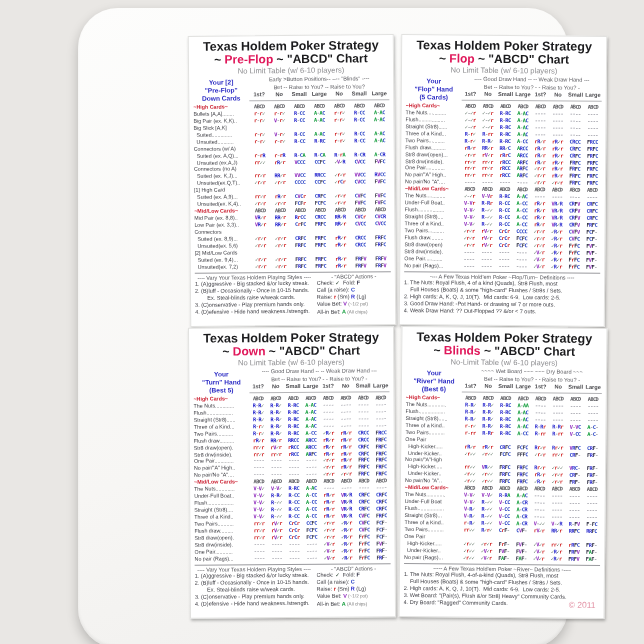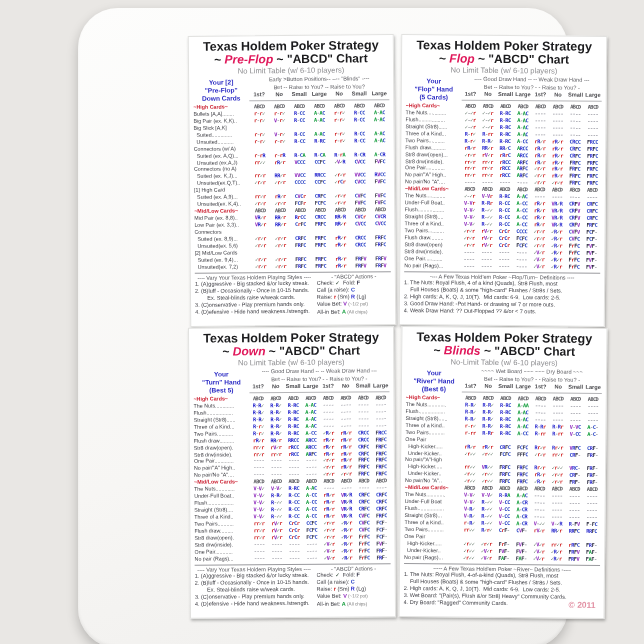--- a/index.html
+++ b/index.html
@@ -8,21 +8,21 @@
        background:linear-gradient(160deg,#fdfdfc 0%,#f7f6f4 60%,#efeeec 100%);
        box-shadow:0 5px 12px rgba(0,0,0,.22), inset 0 -2px 3px rgba(0,0,0,.06);}
   .card{position:absolute;width:206px;height:291px;background:#ffffff;border:1px solid #e2e2e0;
         box-shadow:1px 2px 3px rgba(0,0,0,.28);padding:3px 4px;box-sizing:border-box;}
   .card.tl{left:111px;top:27px;transform:rotate(-0.5deg);}
   .card.tr{left:322px;top:27px;transform:rotate(0.5deg);}
   .card.bl{left:111px;top:319px;transform:rotate(-0.4deg);}
   .card.br{left:322px;top:319px;transform:rotate(0.6deg);}
   .ttl{font-size:12.5px;font-weight:bold;color:#1c1c1e;text-align:center;line-height:14px;white-space:nowrap;}
   .ttl2{font-size:12px;font-weight:bold;color:#1c1c1e;text-align:center;line-height:13px;white-space:nowrap;}
-  .street{color:#e0175a;font-style:italic;}
+  .street{color:#e0175a;}
   .sub{font-size:7.6px;color:#8d8d90;text-align:center;line-height:9px;margin-bottom:1px;white-space:nowrap;}
   .hdr{display:flex;}
   .hleft{width:56px;color:#2b2bc4;font-weight:bold;font-size:6.6px;line-height:8px;text-align:center;padding-top:2px;}
   .hright{flex:1;font-size:5.6px;color:#606065;text-align:center;line-height:7.5px;white-space:nowrap;}
   .hl3{display:flex;font-weight:bold;color:#48484c;border-bottom:1px solid #b5b5b8;padding-bottom:1px;}
   .hl3 .hcol{flex:1;text-align:center;}
   .rows{margin-top:1px;}
   .row{display:flex;height:6.95px;line-height:6.9px;}
   .lbl{width:56px;font-size:5.3px;color:#3a3a40;white-space:pre;overflow:hidden;}
   .sec .lbl{color:#cc2233;font-weight:bold;}
@@ -31,21 +31,21 @@
   .grp.abcd{color:#55555a;letter-spacing:-0.5px;}
   .lr{color:#cc1414;} .lR{color:#2323cc;} .lC{color:#1d38c2;} .lV{color:#8a22bb;}
   .lA{color:#0a9a35;} .lF{color:#26263a;} .lk{color:#5a6e5f;} .ld{color:#9d9da6;}
   .foot{border-top:1px solid #9a9a9e;margin-top:2px;padding-top:1px;font-size:5.5px;line-height:6.9px;color:#3a3a40;position:relative;}
   .fl{display:flex;}
   .fstyles{flex:1.6;}
   .factions{flex:1;padding-left:3px;}
   .ftitle{text-align:center;color:#55555a;white-space:nowrap;}
   .fline{white-space:pre;overflow:hidden;}
   .fsm{font-size:4.6px;color:#777;}
-  .copyright{position:absolute;right:4px;bottom:-1px;color:#e291a4;font-size:8.5px;font-weight:bold;}
+  .copyright{position:absolute;right:4px;bottom:-1px;color:#e291a4;font-size:8.5px;font-weight:normal;}
 </style>
 </head>
 <body>
 
 <div class="page">
   <div class="pad">
     <div class="card tl">
         <div class="ttl">Texas Holdem Poker Strategy</div>
         <div class="ttl2"><span>~ </span><span class="street">Pre-Flop</span><span> ~ "ABCD" Chart</span></div>
         <div class="sub">No Limit Table (w/ 6-10 players)</div>

